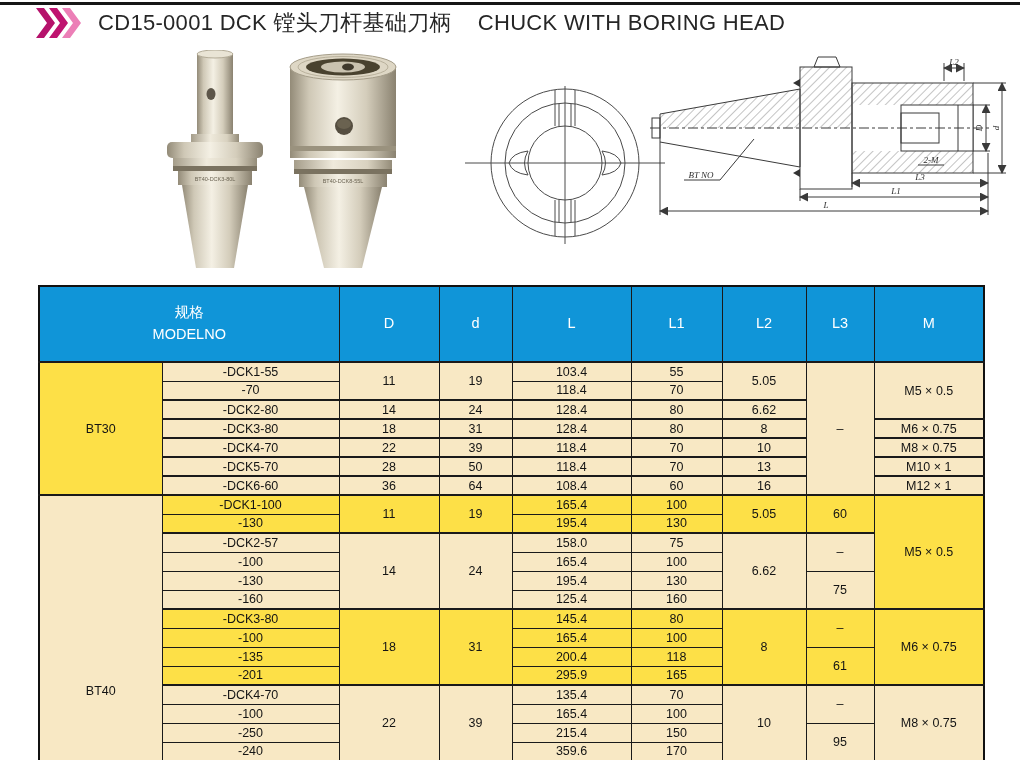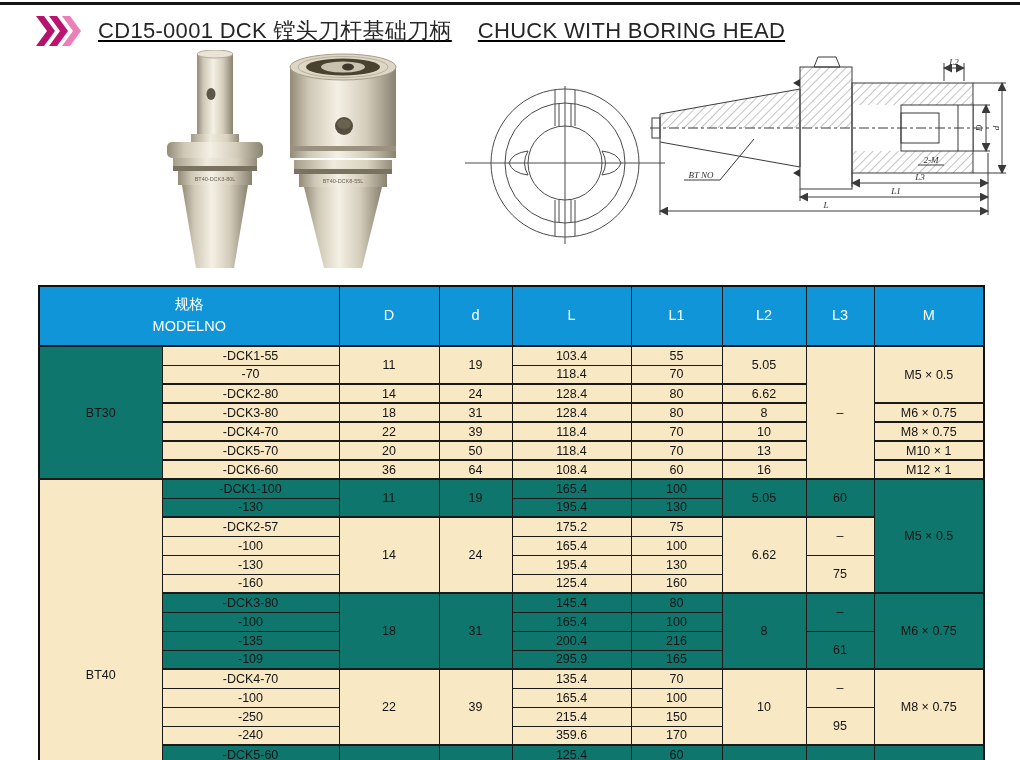--- a/index.html
+++ b/index.html
@@ -1,46 +1,46 @@
 <!DOCTYPE html>
 <html><head>
 <meta charset="utf-8">
 <style>
   html,body{margin:0;padding:0;}
   body{
     width:1020px;height:760px;overflow:hidden;position:relative;background:#ffffff;
     font-family:"Liberation Sans","DejaVu Sans",sans-serif;
   }
   .toprule{position:absolute;left:0;top:2px;width:1020px;height:3px;background:#161616;}
-  .page-header{position:absolute;left:36px;top:16px;display:flex;align-items:flex-end;text-decoration:underline;}
+  .page-header{position:absolute;left:36px;top:8px;display:flex;align-items:flex-end;}
   .chevrons{width:50px;height:30px;margin-right:12px;flex:0 0 auto;}
   .page-title{font-size:22px;color:#262626;white-space:nowrap;letter-spacing:.3px;}
   .title-gap{display:inline-block;width:26px;}
 
   .photos{position:absolute;left:158px;top:50px;width:255px;height:218px;}
   .frontview{position:absolute;left:465px;top:84px;width:200px;height:162px;}
   .sideview{position:absolute;left:648px;top:53px;width:370px;height:178px;}
 
   table.spec{
     position:absolute;left:38px;top:285px;width:945px;
     border-collapse:collapse;table-layout:fixed;
     font-size:12.5px;color:#141414;border:2px solid #111;
   }
   .spec th,.spec td{
     border:1px solid #1a1a1a;text-align:center;vertical-align:middle;
     padding:0;overflow:hidden;white-space:nowrap;
   }
-  .spec thead tr{height:60px;}
+  .spec thead tr{height:76px;}
   .spec thead th{
     background:#1095d8;color:#ffffff;font-weight:normal;font-size:14.5px;
     border-bottom-width:2px;line-height:1.5;
   }
   .spec tbody tr{height:19px;}
   .bg-c{background:#f8e8c4;}
-  .bg-w{background:#0f766e;}
+  .bg-w{background:#fde047;}
   tr.thick td{border-top-width:2px;}
   td.low{padding-top:106px;}
   .dim-text{font-family:"Liberation Serif","DejaVu Serif",serif;font-style:italic;}
 </style>
 </head>
 <body>
 
 <div class="toprule"></div>
 
 <div class="page-header">
@@ -251,21 +251,21 @@
         <td class="bg-c">-DCK4-70</td>
         <td class="bg-c">22</td>
         <td class="bg-c">39</td>
         <td class="bg-c">118.4</td>
         <td class="bg-c">70</td>
         <td class="bg-c">10</td>
         <td class="bg-c">M8 × 0.75</td>
       </tr>
       <tr class="thick">
         <td class="bg-c">-DCK5-70</td>
-        <td class="bg-c">20</td>
+        <td class="bg-c">28</td>
         <td class="bg-c">50</td>
         <td class="bg-c">118.4</td>
         <td class="bg-c">70</td>
         <td class="bg-c">13</td>
         <td class="bg-c">M10 × 1</td>
       </tr>
       <tr class="thick">
         <td class="bg-c">-DCK6-60</td>
         <td class="bg-c">36</td>
         <td class="bg-c">64</td>
@@ -287,21 +287,21 @@
       </tr>
       <tr>
         <td class="bg-w">-130</td>
         <td class="bg-w">195.4</td>
         <td class="bg-w">130</td>
       </tr>
       <tr class="thick">
         <td class="bg-c">-DCK2-57</td>
         <td rowspan="4" class="bg-c">14</td>
         <td rowspan="4" class="bg-c">24</td>
-        <td class="bg-c">175.2</td>
+        <td class="bg-c">158.0</td>
         <td class="bg-c">75</td>
         <td rowspan="4" class="bg-c">6.62</td>
         <td rowspan="2" class="bg-c">–</td>
       </tr>
       <tr>
         <td class="bg-c">-100</td>
         <td class="bg-c">165.4</td>
         <td class="bg-c">100</td>
       </tr>
       <tr>
@@ -326,25 +326,25 @@
         <td rowspan="4" class="bg-w">M6 × 0.75</td>
       </tr>
       <tr>
         <td class="bg-w">-100</td>
         <td class="bg-w">165.4</td>
         <td class="bg-w">100</td>
       </tr>
       <tr>
         <td class="bg-w">-135</td>
         <td class="bg-w">200.4</td>
-        <td class="bg-w">216</td>
+        <td class="bg-w">118</td>
         <td rowspan="2" class="bg-w">61</td>
       </tr>
       <tr>
-        <td class="bg-w">-109</td>
+        <td class="bg-w">-201</td>
         <td class="bg-w">295.9</td>
         <td class="bg-w">165</td>
       </tr>
       <tr class="thick">
         <td class="bg-c">-DCK4-70</td>
         <td rowspan="4" class="bg-c">22</td>
         <td rowspan="4" class="bg-c">39</td>
         <td class="bg-c">135.4</td>
         <td class="bg-c">70</td>
         <td rowspan="4" class="bg-c">10</td>

